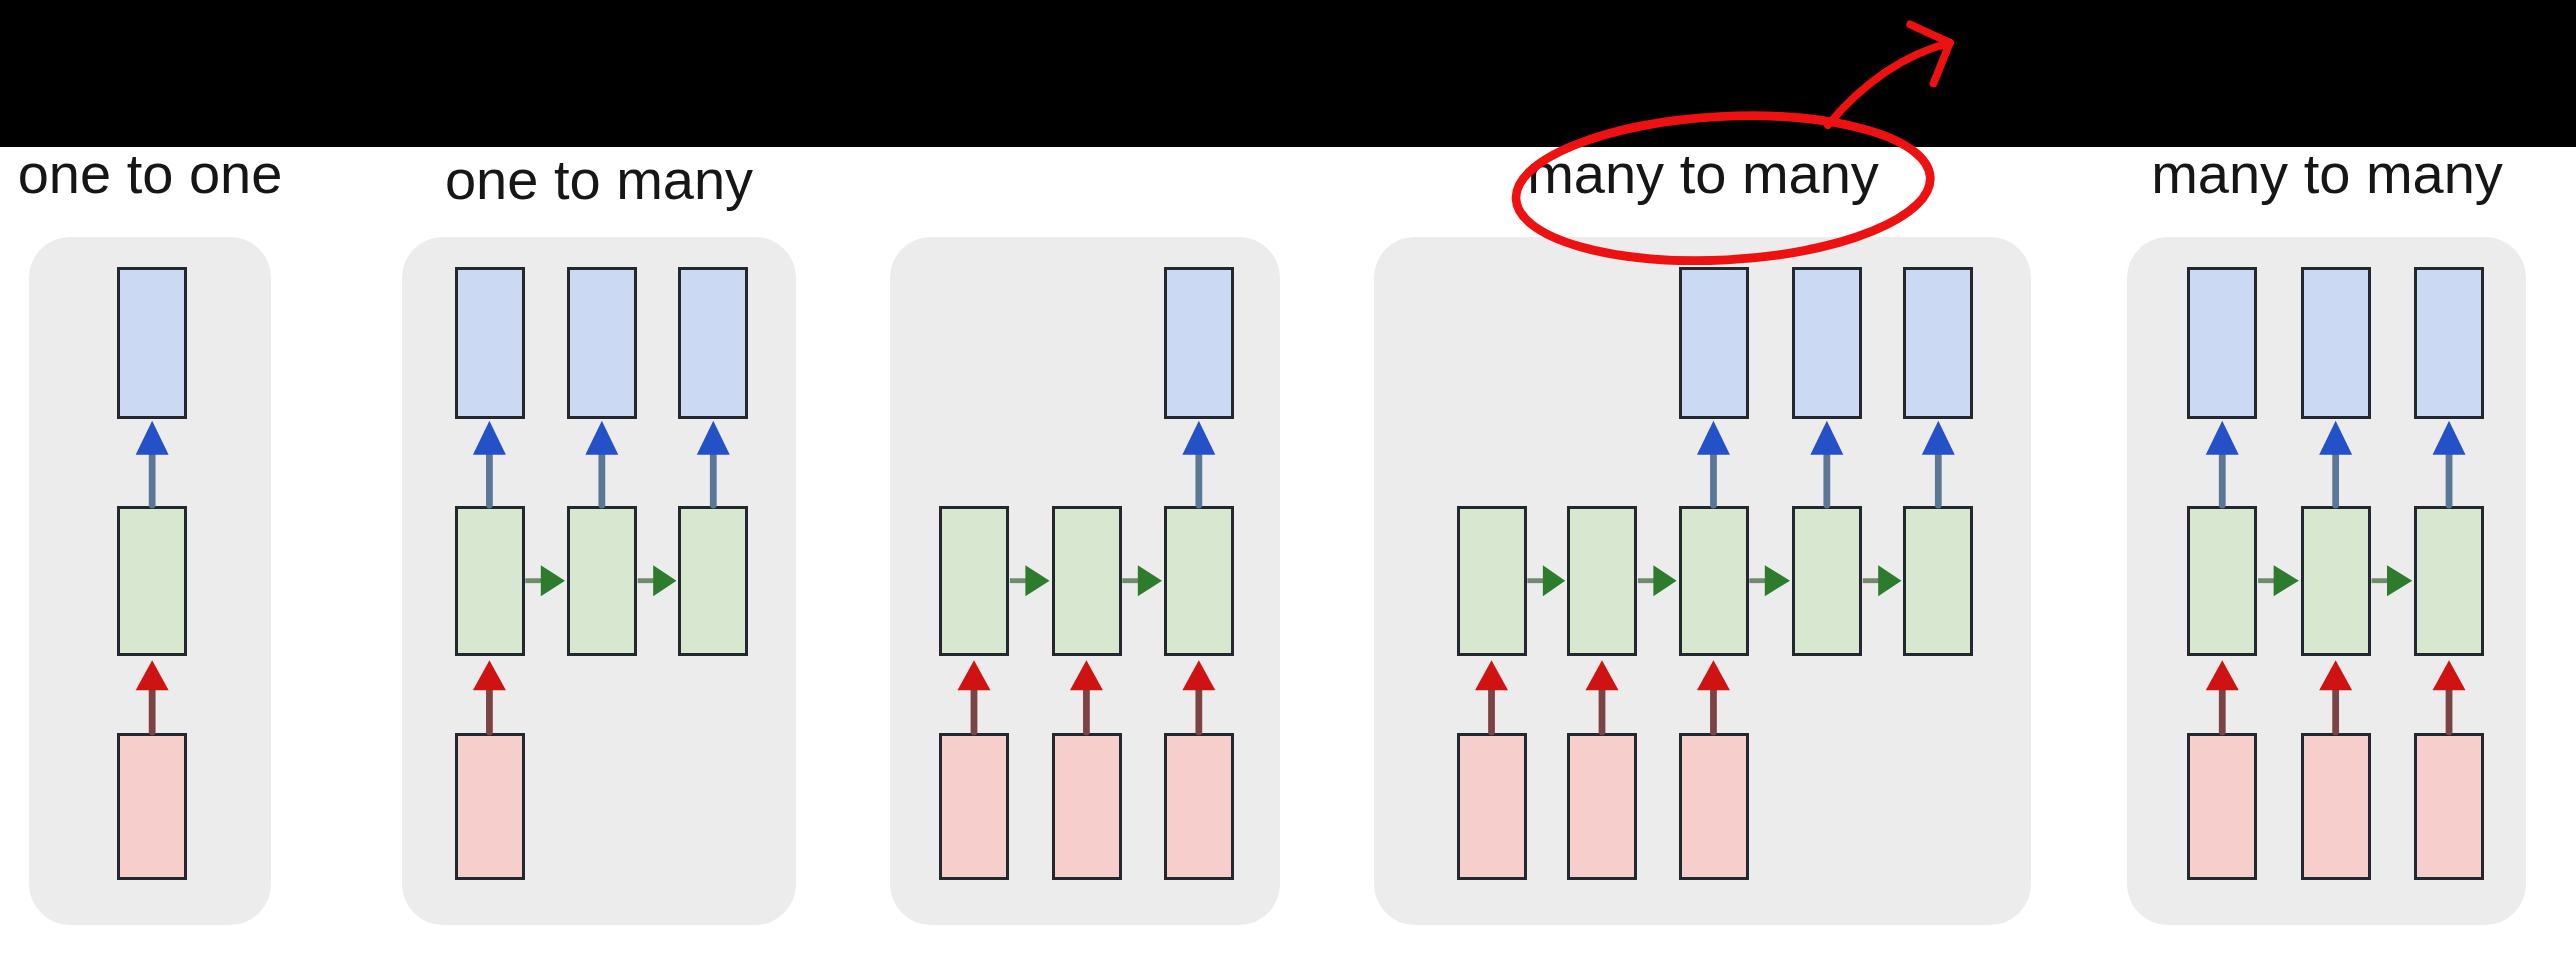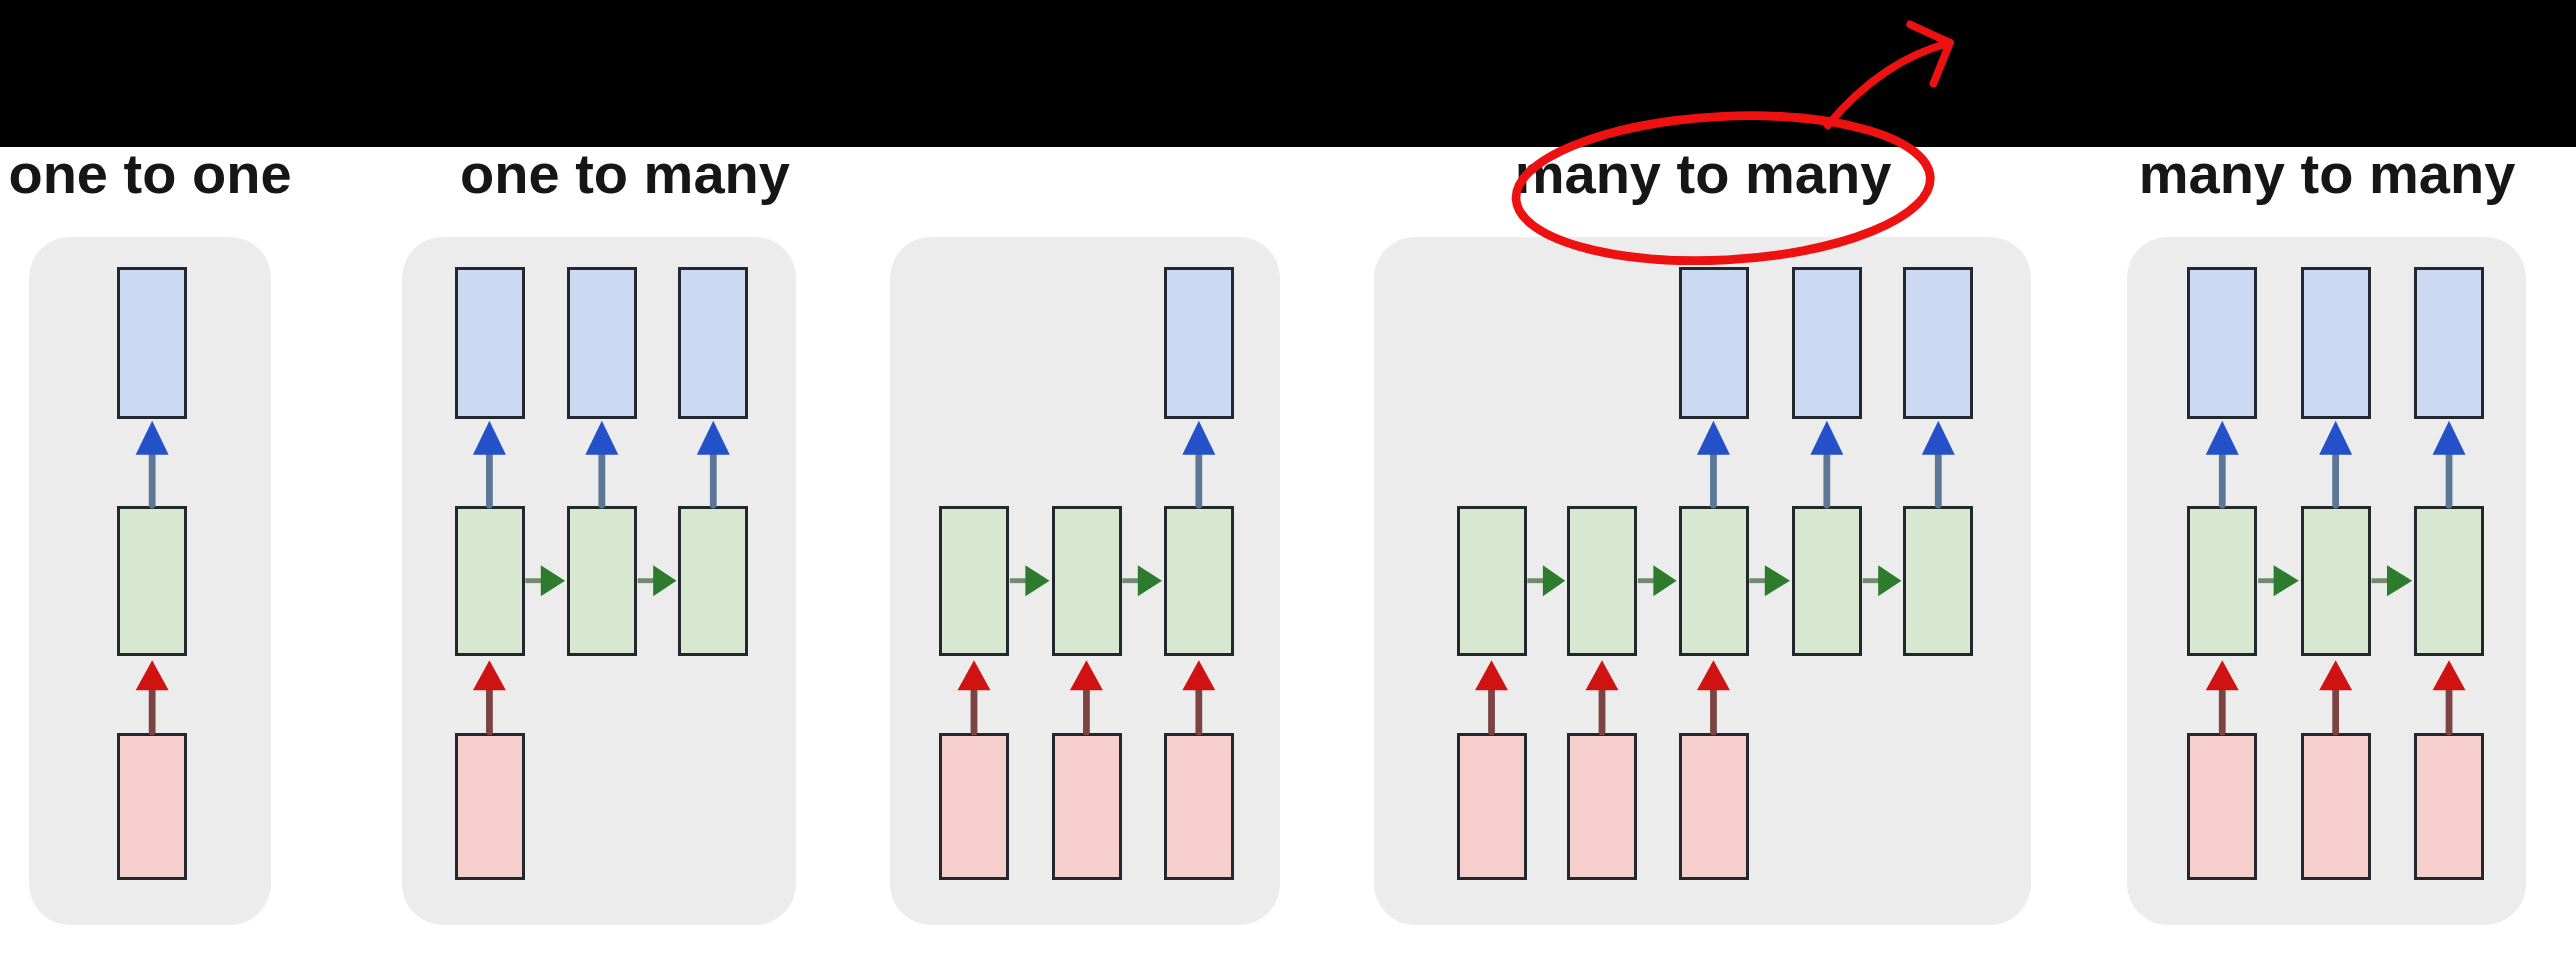--- a/index.html
+++ b/index.html
@@ -1,37 +1,37 @@
 <!DOCTYPE html>
 <html><head>
 <meta charset="utf-8">
 <style>
   html,body{margin:0;padding:0;background:#ffffff;}
   body{width:2576px;height:954px;overflow:hidden;font-family:"Liberation Sans", sans-serif;}
   #stage{position:relative;width:2576px;height:954px;background:#ffffff;}
   #topbar{position:absolute;left:0;top:0;width:2576px;height:147px;}
-  #diagram{position:absolute;left:0;top:0;width:2576px;height:954px;font-weight:bold;}
+  #diagram{position:absolute;left:0;top:0;width:2576px;height:954px;}
   .panel{position:absolute;top:237px;height:688px;border-radius:41px;}
   .glabel{position:absolute;top:143px;transform:translateX(-50%);font-size:56px;line-height:62px;color:#161616;white-space:nowrap;}
   .box{position:absolute;width:70px;box-sizing:border-box;border:3.9px solid #23272e;}
   #overlay{position:absolute;left:0;top:0;z-index:5;pointer-events:none;}
 </style>
 </head>
 <body>
 
 <div id="stage">
   <div id="topbar" style="background: rgb(0, 0, 0);"></div>
   <div id="diagram">
       <div class="panel" style="left: 29px; width: 242px; background: rgb(236, 236, 236);"></div>
       <div class="glabel" style="left: 150px;">one to one</div>
       <div class="box" style="left: 117px; top: 506px; height: 150px; background: rgb(216, 232, 208);"></div>
       <div class="box" style="left: 117px; top: 267px; height: 152px; background: rgb(203, 218, 242);"></div>
       <div class="box" style="left: 117px; top: 733px; height: 147px; background: rgb(246, 207, 205);"></div>
       <div class="panel" style="left: 402px; width: 394px; background: rgb(236, 236, 236);"></div>
-      <div class="glabel" style="left: 625px;">one to many</div>
+      <div class="glabel" style="left: 599px; margin-top: 6px;">one to many</div>
       <div class="box" style="left: 455px; top: 506px; height: 150px; background: rgb(216, 232, 208);"></div>
       <div class="box" style="left: 455px; top: 267px; height: 152px; background: rgb(203, 218, 242);"></div>
       <div class="box" style="left: 455px; top: 733px; height: 147px; background: rgb(246, 207, 205);"></div>
       <div class="box" style="left: 567px; top: 506px; height: 150px; background: rgb(216, 232, 208);"></div>
       <div class="box" style="left: 567px; top: 267px; height: 152px; background: rgb(203, 218, 242);"></div>
       <div class="box" style="left: 678px; top: 506px; height: 150px; background: rgb(216, 232, 208);"></div>
       <div class="box" style="left: 678px; top: 267px; height: 152px; background: rgb(203, 218, 242);"></div>
       <div class="panel" style="left: 890px; width: 390px; background: rgb(236, 236, 236);"></div>
       <div class="box" style="left: 939px; top: 506px; height: 150px; background: rgb(216, 232, 208);"></div>
       <div class="box" style="left: 939px; top: 733px; height: 147px; background: rgb(246, 207, 205);"></div>

